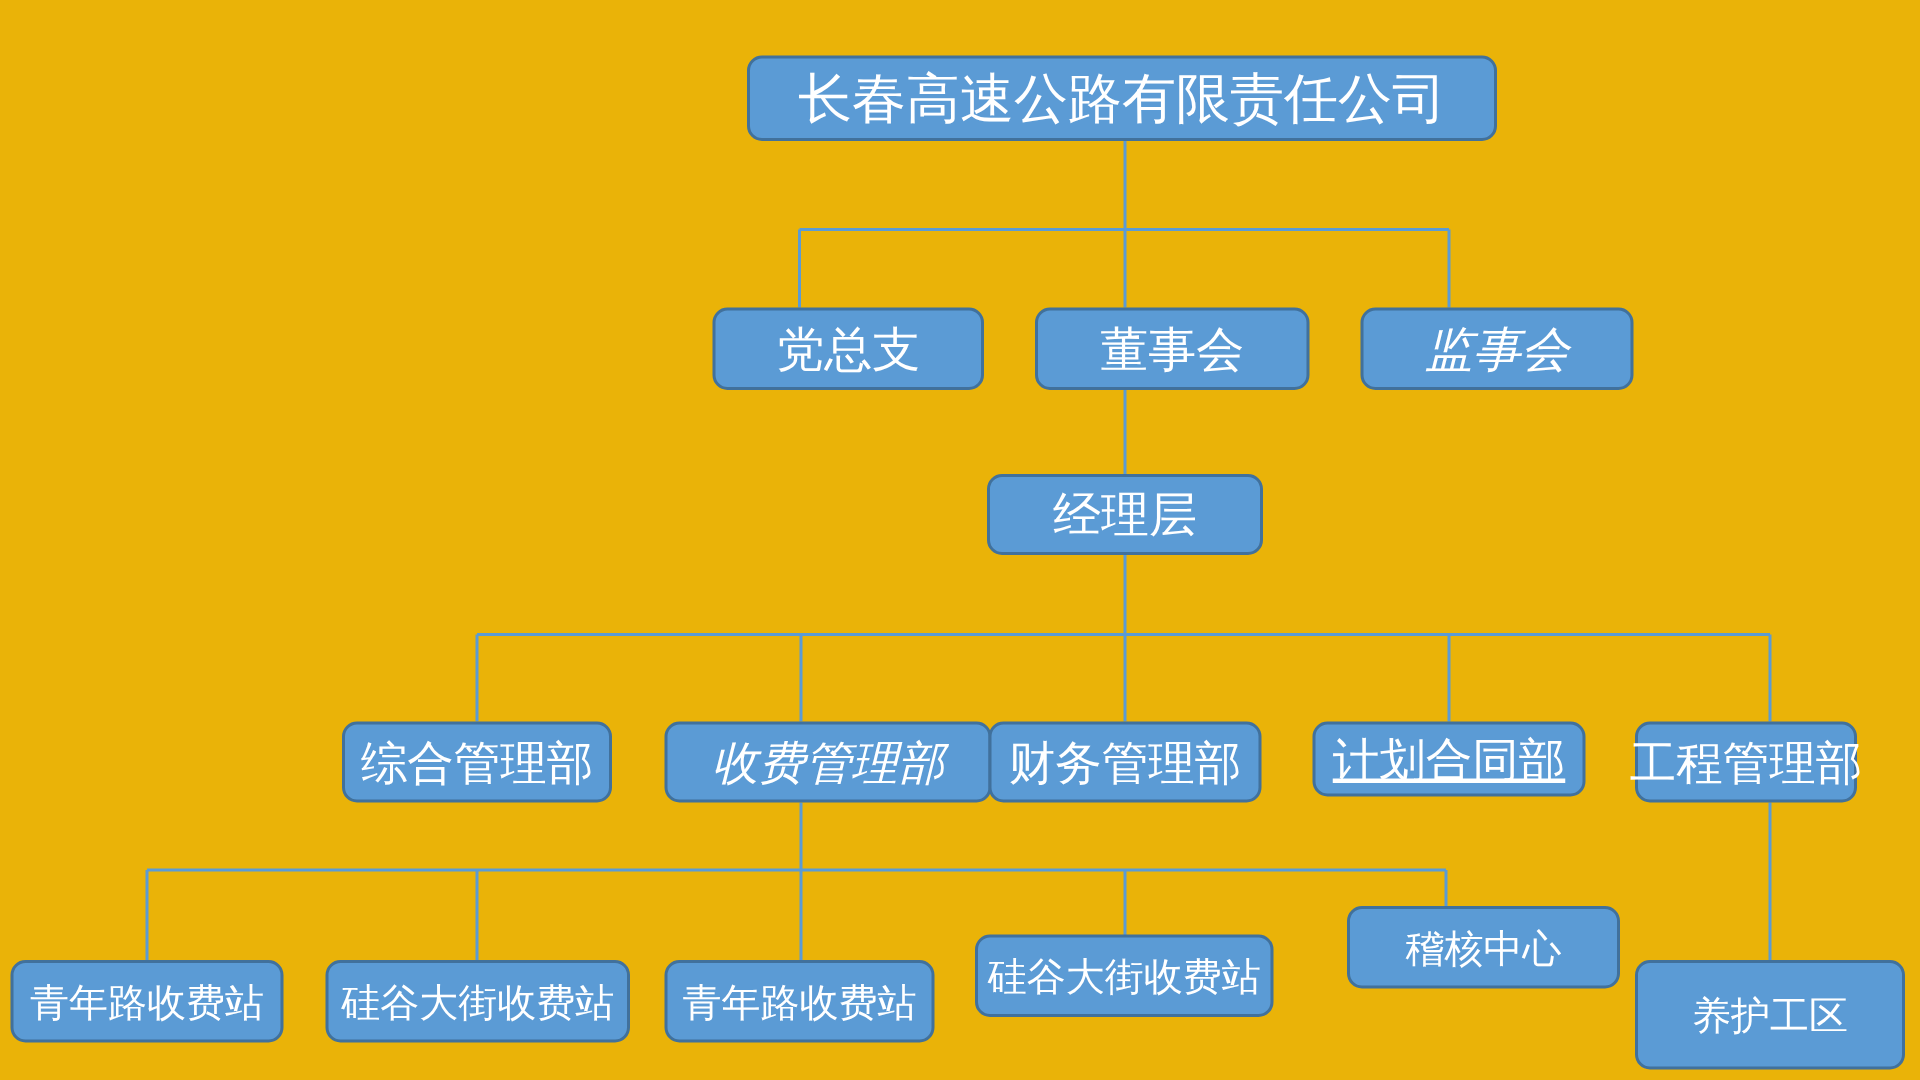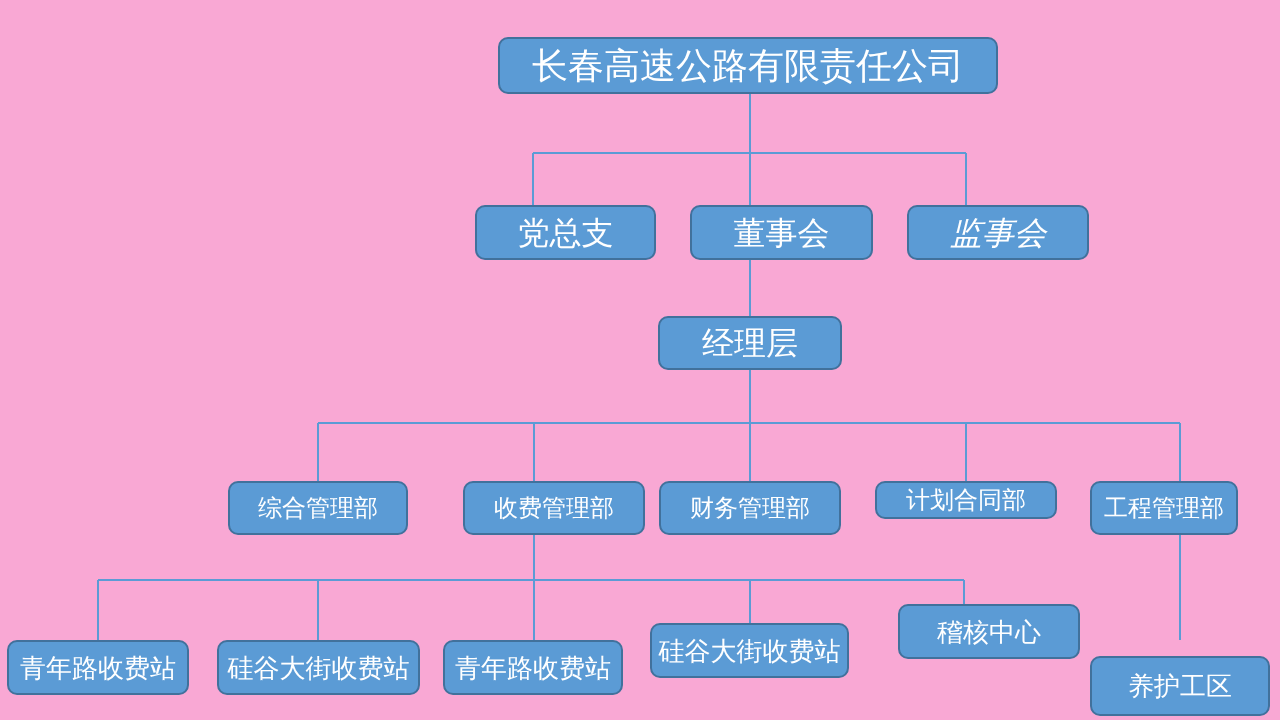--- a/index.html
+++ b/index.html
@@ -6,21 +6,21 @@
   html, body {
     margin: 0;
     padding: 0;
     background: #ffffff;
     font-family: "Liberation Sans", "DejaVu Sans", sans-serif;
   }
   .canvas {
     position: relative;
     width: 1280px;
     height: 720px;
-    background: #f9a8d4;
+    background: #eab308;
     overflow: hidden;
   }
   .connector-layer {
     position: absolute;
     left: 0;
     top: 0;
     width: 1280px;
     height: 720px;
   }
   .connector {
@@ -39,40 +39,40 @@
     align-items: center;
     justify-content: center;
     text-align: center;
     line-height: 1;
     white-space: nowrap;
   }
   
   .lv1 { font-size: 36px; }
   .lv2 { font-size: 32px; margin-left: 32px; }
   .lv3 { font-size: 32px; }
-  .lv4 { font-size: 24px; }
+  .lv4 { font-size: 31px; }
   .lv5 { font-size: 26px; }
 
   
   .n-company     { left: 498px;  top: 37px;  width: 500px; height: 57px; }
   .n-party       { left: 443px;  top: 205px; width: 181px; height: 55px; }
   .n-board       { left: 658px;  top: 205px; width: 183px; height: 55px; }
   .n-supervisory { left: 875px;  top: 205px; width: 182px; height: 55px; font-style: italic; }
   .n-management  { left: 658px;  top: 316px; width: 184px; height: 54px; }
   .n-general     { left: 228px;  top: 481px; width: 180px; height: 54px; }
-  .n-toll        { left: 463px;  top: 481px; width: 182px; height: 54px; }
+  .n-toll        { left: 443px;  top: 481px; width: 218px; height: 54px; font-style: italic; }
   .n-finance     { left: 659px;  top: 481px; width: 182px; height: 54px; }
-  .n-planning    { left: 875px;  top: 481px; width: 182px; height: 38px; }
+  .n-planning    { left: 875px;  top: 481px; width: 182px; height: 50px; text-decoration: underline; }
   .n-engineering { left: 1090px; top: 481px; width: 148px; height: 54px; }
   .n-qingnian    { left: 7px;    top: 640px; width: 182px; height: 55px; }
   .n-heping      { left: 217px;  top: 640px; width: 203px; height: 55px; }
   .n-qiche       { left: 443px;  top: 640px; width: 180px; height: 55px; }
   .n-guigu       { left: 650px;  top: 623px; width: 199px; height: 55px; }
   .n-audit       { left: 873px;  top: 604px; width: 182px; height: 55px; margin-left: 25px; }
-  .n-maintenance { left: 1090px; top: 656px; width: 180px; height: 60px; }
+  .n-maintenance { left: 1090px; top: 640px; width: 180px; height: 73px; }
 </style>
 </head>
 <body style="background: rgb(255, 255, 255);">
 
 <div class="canvas">
 
   <svg class="connector-layer" viewBox="0 0 1280 720" xmlns="http://www.w3.org/2000/svg" aria-hidden="true">
 
     <path class="connector" d="M750 94 V153"></path>
     <path class="connector" d="M533 153 H966"></path>

